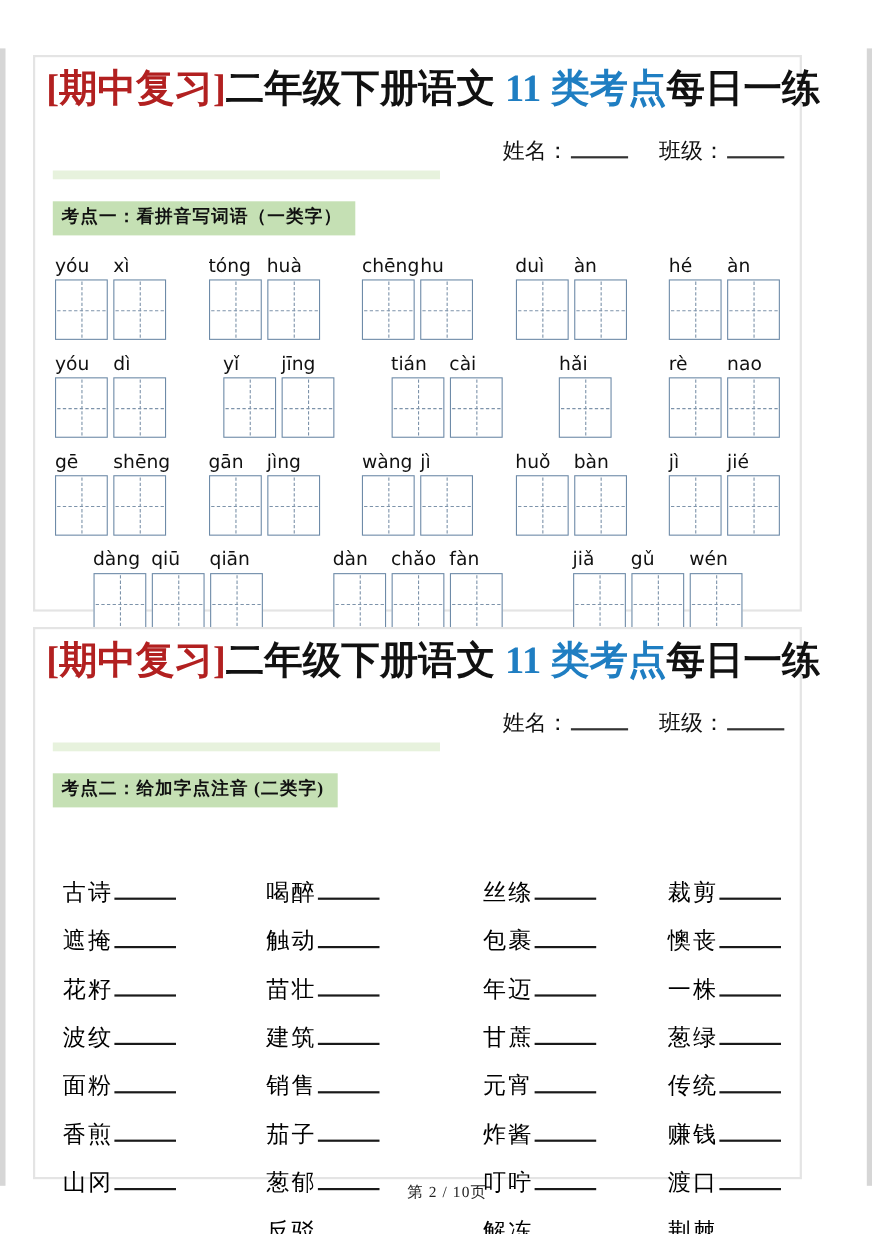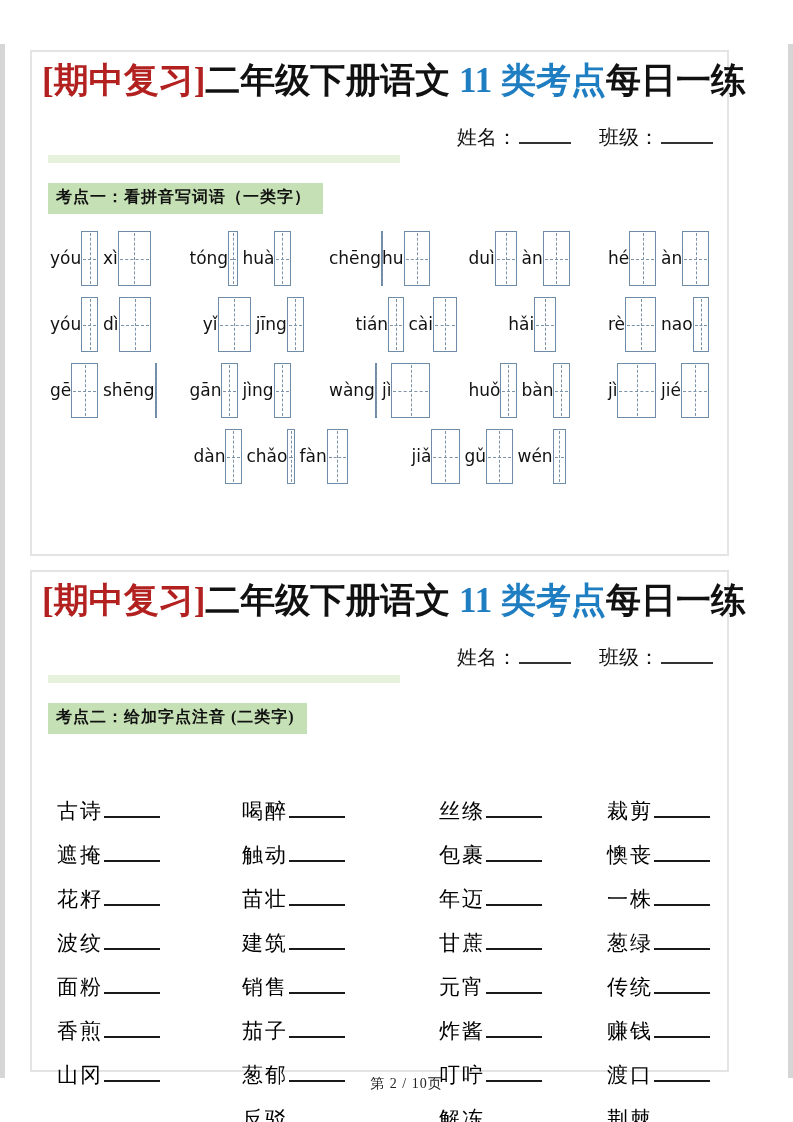--- a/index.html
+++ b/index.html
@@ -40,21 +40,21 @@
     display:inline-block; margin:2px 0 0 16px; background:#c5e0b4;
     font-size:16px; font-weight:bold; color:#111;
     padding:4px 12px 6px 8px; letter-spacing:1px;
   }
 
   
   .p-grid { padding:6px 18px 0 18px; }
   .p-row { display:flex; justify-content:space-between; margin-top:11px; }
   .p-row.p-center { justify-content:center; gap:64px; }
   .p-group { display:flex; gap:5px; }
-  .p-cell { display:flex; flex-direction:row; align-items:center; width:48px; }
+  .p-cell { display:flex; flex-direction:column; width:48px; }
   .p-label {
     font-family:"DejaVu Sans", sans-serif; font-size:17px; color:#111;
     height:23px; line-height:23px; white-space:nowrap;
   }
   .p-box {
     position:relative; width:48px; height:55px;
     border:1.6px solid #6e8ba8; box-sizing:border-box; background:#fff;
   }
   .p-box .vline { position:absolute; left:50%; top:1px; bottom:1px; width:0; border-left:1.5px dashed #7d93aa; }
   .p-box .hline { position:absolute; top:50%; left:1px; right:1px; height:0; border-top:1.5px dashed #7d93aa; }
@@ -326,20 +326,43 @@
           <div class="p-cell">
             <div class="p-label">jié</div>
             <div class="p-box">
               <div class="vline"></div>
               <div class="hline"></div>
             </div>
           </div>
         </div>
       </div>
       <div class="p-row p-center">
+        <div class="p-group">
+          <div class="p-cell">
+            <div class="p-label">dàng</div>
+            <div class="p-box">
+              <div class="vline"></div>
+              <div class="hline"></div>
+            </div>
+          </div>
+          <div class="p-cell">
+            <div class="p-label">qiū</div>
+            <div class="p-box">
+              <div class="vline"></div>
+              <div class="hline"></div>
+            </div>
+          </div>
+          <div class="p-cell">
+            <div class="p-label">qiān</div>
+            <div class="p-box">
+              <div class="vline"></div>
+              <div class="hline"></div>
+            </div>
+          </div>
+        </div>
         <div class="p-group">
           <div class="p-cell">
             <div class="p-label">dàn</div>
             <div class="p-box">
               <div class="vline"></div>
               <div class="hline"></div>
             </div>
           </div>
           <div class="p-cell">
             <div class="p-label">chǎo</div>

